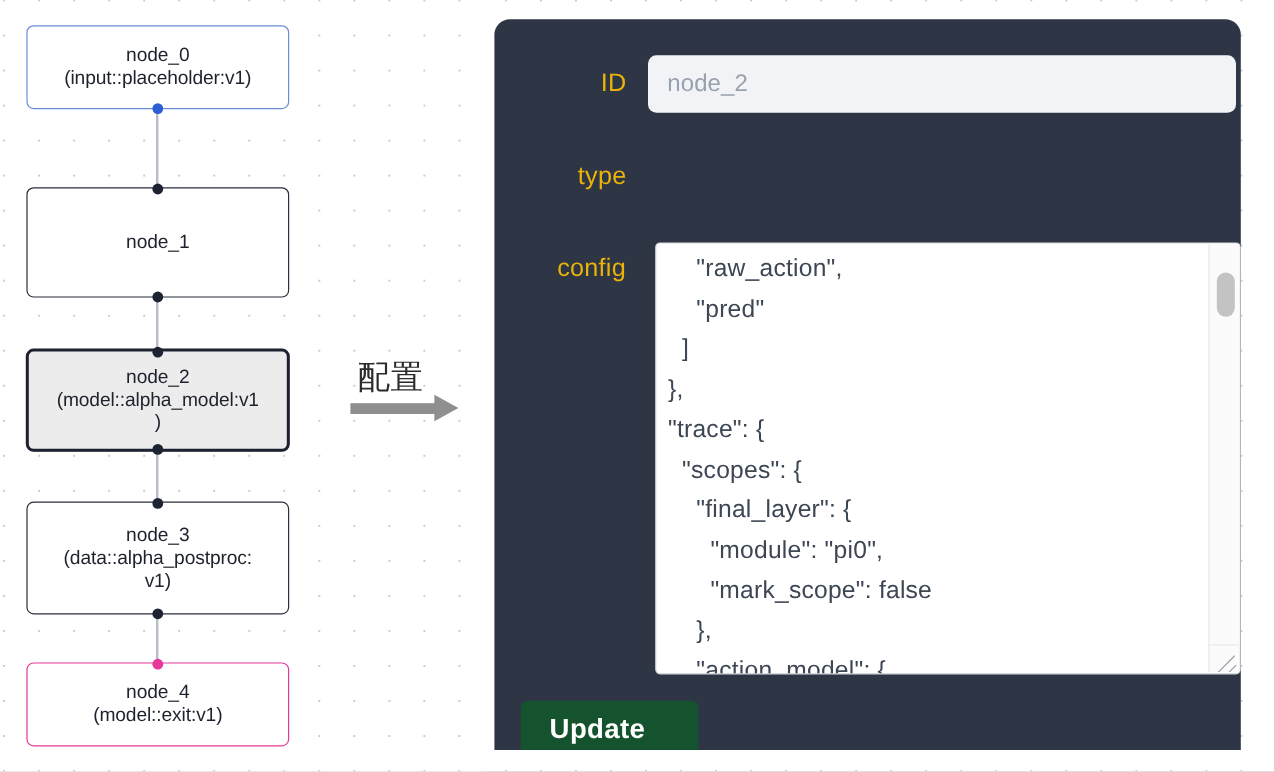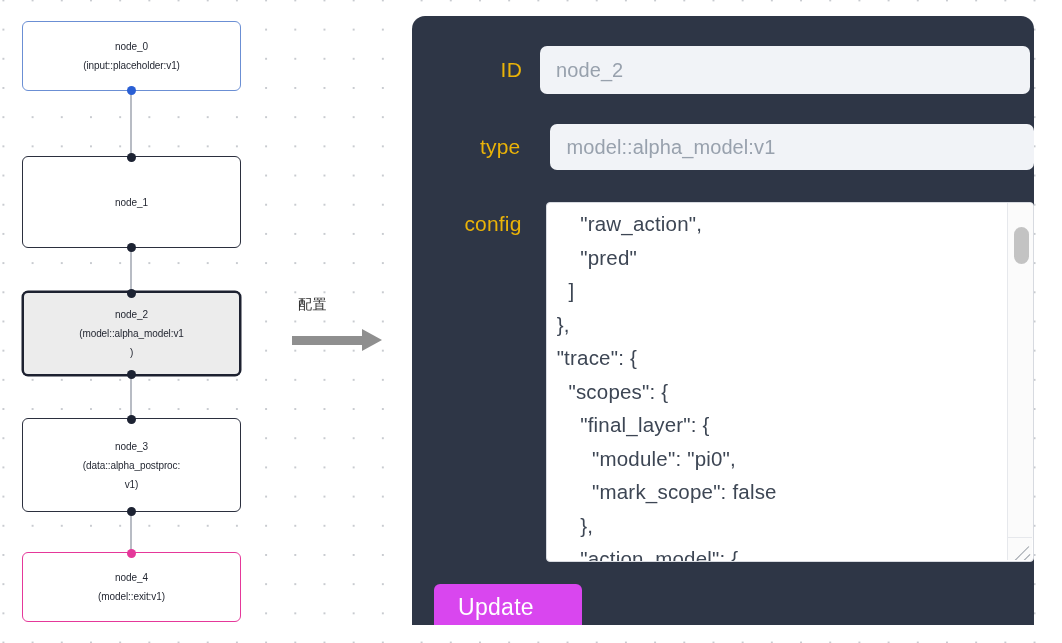--- a/index.html
+++ b/index.html
@@ -35,21 +35,21 @@
     box-sizing: border-box;
     background: #ffffff;
     border: 1.4px solid #2b2f3e;
     border-radius: 6px;
     display: flex;
     flex-direction: column;
     align-items: center;
     justify-content: center;
     text-align: center;
     color: #1e222d;
-    font-size: 10px;
+    font-size: 16px;
     line-height: 19px;
     letter-spacing: -0.1px;
   }
   .node .nline { display: block; white-space: pre-wrap; word-break: break-all; }
 
   .node.is-input  { border-color: #6b8fd4; border-width: 1.5px; }
   .node.is-output { border-color: #e5389a; border-width: 1.6px; }
   .node.is-selected {
     background: #ececec;
     border-color: #1d2130;
@@ -82,21 +82,21 @@
   #transition {
     position: absolute;
     left: 288px;
     top: 296px;
     width: 110px;
     height: 70px;
   }
   #transition-label {
     position: absolute;
     left: 10px; top: 0;
-    font-size: 14px;
+    font-size: 27px;
     color: #2b2b2b;
     font-family: "DejaVu Sans", sans-serif;
     letter-spacing: 0.5px;
   }
   #arrow-shaft {
     position: absolute;
     left: 4px; top: 40px;
     width: 72px; height: 9px;
     background: #8f8f8f;
   }
@@ -239,31 +239,32 @@
   }
   #config-resize-grip::before { width: 20px; right: 0px; bottom: 6px; }
   #config-resize-grip::after  { width: 12px; right: 0px; bottom: 1px; }
 
   #update-button {
     position: absolute;
     left: 22px;
     top: 568px;
     width: 148px;
     height: 46px;
-    background: #d946ef;
+    background: #14532d;
     color: #ffffff;
     border: none;
     border-radius: 6px;
     font-size: 23px;
     font-family: "Liberation Sans", sans-serif;
     letter-spacing: 0.3px;
     cursor: pointer;
     text-align: left;
     padding-left: 24px;
     box-sizing: border-box;
+    font-weight: bold;
   }
 </style>
 </head>
 <body>
 
 <div id="graph-canvas">
 
   <div class="edge" style="top:90px;height:66px;"></div>
   <div class="edge" style="top:248px;height:43px;"></div>
   <div class="edge" style="top:376px;height:42px;"></div>
@@ -314,21 +315,20 @@
 
 <div id="config-panel">
 
   <div class="field-row" id="row-id">
     <div class="field-label">ID</div>
     <input class="field-input" id="id-input" type="text" value="node_2" style="">
   </div>
 
   <div class="field-row" id="row-type">
     <div class="field-label">type</div>
-    <input class="field-input" id="type-input" type="text" value="model::alpha_model:v1" style="">
   </div>
 
   <div class="field-row" id="row-config">
     <div class="field-label">config</div>
     <div id="config-textarea-wrap">
       <textarea id="config-textarea" spellcheck="false" style="">    "raw_action",
     "pred"
   ]
 },
 "trace": {

